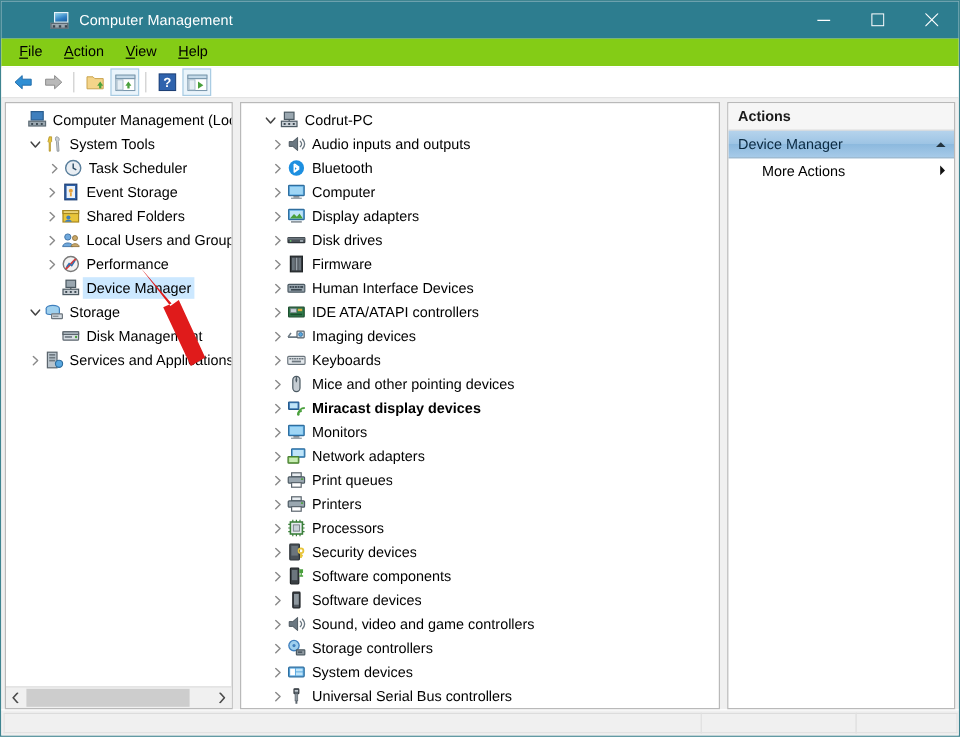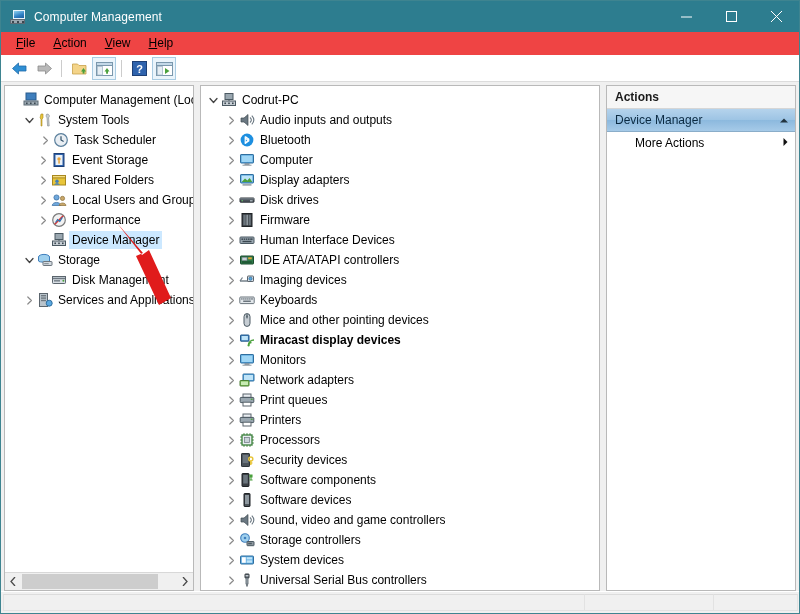--- a/index.html
+++ b/index.html
@@ -37,20 +37,21 @@
     display: flex;
     align-items: center;
     position: relative;
   }
   #title-left {
     display: flex;
     align-items: center;
     padding-left: 9px;
     flex: 1 1 auto;
     min-width: 0;
+    margin-left: 32px;
   }
   .app-icon {
     width: 16px;
     height: 16px;
     position: relative;
     flex: 0 0 auto;
     margin-right: 8px;
   }
   .app-icon .mon {
     position: absolute;
@@ -93,21 +94,21 @@
     justify-content: center;
     color: #ffffff;
     cursor: default;
   }
   .winbtn svg { display: block; }
 
   
   #menubar {
     height: 23px;
     min-height: 23px;
-    background: #ef4444;
+    background: #84cc16;
     display: flex;
     align-items: center;
     padding-left: 6px;
     border-bottom: 1px solid #ffffff;
   }
   .menu-item {
     padding: 3px 9px 4px 9px;
     font-size: 12px;
     color: #000000;
     white-space: nowrap;
@@ -589,21 +590,21 @@
               <path d="M2 0 L6 4.5 L2 9" fill="none" stroke="#4a4a4a" stroke-width="1.3"></path>
             </svg>
         </div>
       </div>
     </div>
 
     <div class="splitter"></div>
 
     <div class="pane" id="list-pane">
       <div id="list-scroll">
-          <div class="row" style="padding-left: 4px;">
+          <div class="row" style="padding-left: 16px;">
             <span class="chev">
               <svg width="9" height="9" viewBox="0 0 9 9">
                 <path d="M1 2.5 L4.5 6.5 L8 2.5" fill="none" stroke="#444444" stroke-width="1.3" stroke-linecap="round" stroke-linejoin="round"></path>
               </svg>
             </span>
             <span class="ico"><svg width="16" height="16" viewBox="0 0 16 16">
                 <rect x="4" y="1.5" width="8" height="6" fill="#9aa7b0" stroke="#4b5962"></rect>
                 <rect x="1.5" y="9" width="13" height="4.5" fill="#c6cdd3" stroke="#4b5962"></rect>
                 <rect x="3.4" y="10.5" width="1.6" height="1.6" fill="#3a4750"></rect>
                 <rect x="7.2" y="10.5" width="1.6" height="1.6" fill="#3a4750"></rect>

